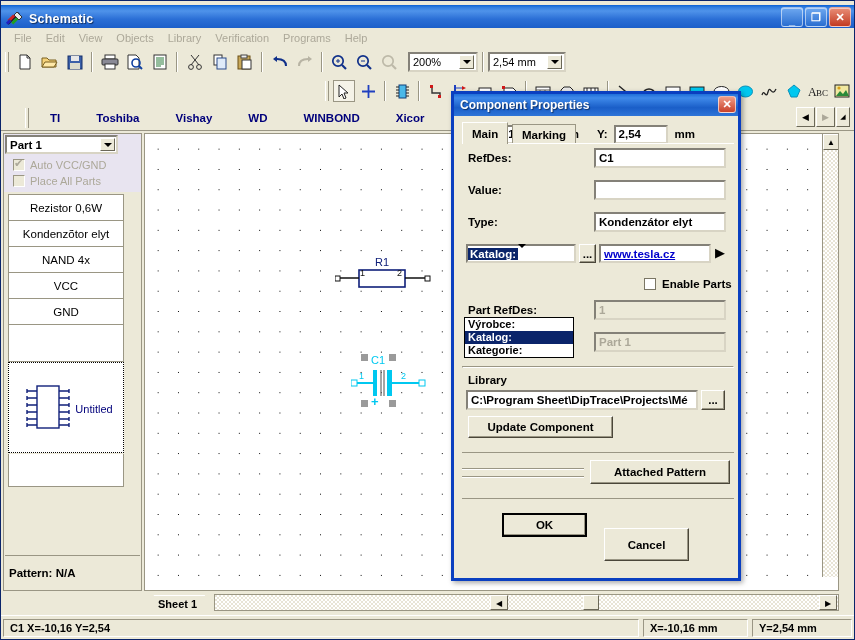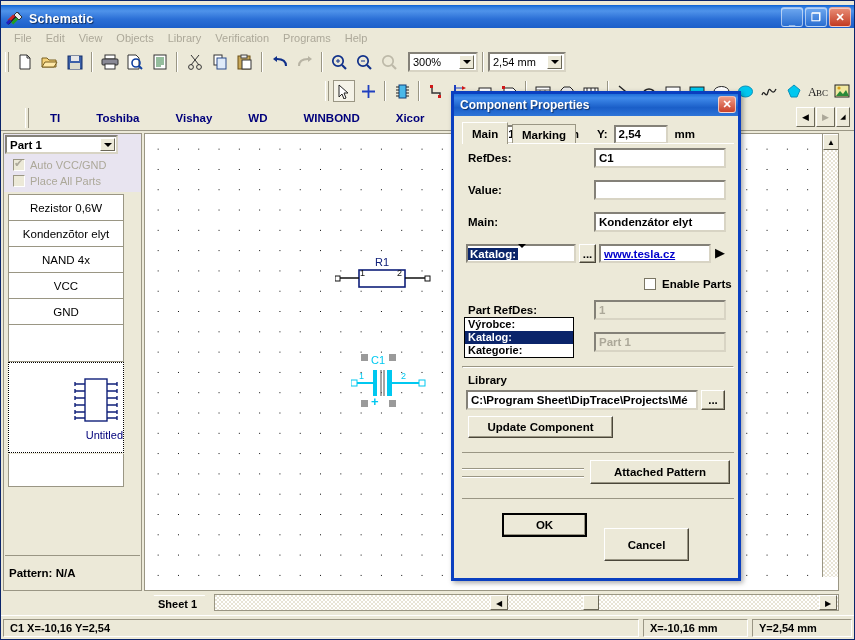--- a/index.html
+++ b/index.html
@@ -141,21 +141,21 @@
     background: #fff; border: 1px solid #9a9684;
   }
   #complist .ci {
     height: 26px; line-height: 26px; text-align: center;
     font-size: 11.5px; color: #000;
     border-bottom: 1px solid #9a9684;
   }
   #preview {
     position: absolute; left: 4px; top: 228px; width: 116px; height: 91px;
     background: #fff; border: 1px dotted #000;
-    display: flex; flex-direction: column; align-items: flex-end; justify-content: center;
+    display: flex; flex-direction: row; align-items: center; justify-content: center;
   }
   #preview .pvlabel { font-size: 11px; color: #00007b; margin-top: 2px; }
   #leftwhite {
     position: absolute; left: 4px; top: 320px; width: 116px; height: 33px;
     background: #fff; border: 1px solid #9a9684; border-top: none;
   }
   #pattern {
     position: absolute; left: 1px; bottom: 1px; width: 135px; height: 34px;
     background: #ece9d8; border-top: 1px solid #9a9684;
     display: flex; align-items: center; padding-left: 4px;
@@ -432,21 +432,21 @@
         </svg>
     </div>
     <div class="tbtn">
       <svg width="17" height="16">
           <circle cx="7" cy="7" r="5.2" fill="none" stroke="#bdb9a8" stroke-width="1.7"></circle>
           <path d="M11 11l4 4" stroke="#bdb9a8" stroke-width="2.2"></path>
         </svg>
     </div>
 
     <div class="combo" style="width:70px;margin-left:6px;">
-      <span>300%</span>
+      <span>200%</span>
       <span class="arrow">
           <i class="caret"></i>
         </span>
     </div>
 
     <div class="tbsep"></div>
 
     <div class="combo" style="width:78px;">
       <span>2,54 mm</span>
       <span class="arrow">
@@ -746,21 +746,21 @@
     <div style="position:absolute;left:14px;top:58px;" class="dlbl">RefDes:</div>
     <div class="dinput" style="position:absolute;left:140px;top:54px;width:132px;height:20px;">
       <span>C1</span>
     </div>
 
     <div style="position:absolute;left:14px;top:90px;" class="dlbl">Value:</div>
     <div class="dinput" style="position:absolute;left:140px;top:86px;width:132px;height:20px;">
       <span></span>
     </div>
 
-    <div style="position:absolute;left:14px;top:122px;" class="dlbl">Main:</div>
+    <div style="position:absolute;left:14px;top:122px;" class="dlbl">Type:</div>
     <div class="dinput" style="position:absolute;left:140px;top:118px;width:132px;height:20px;">
       <span>Kondenzátor elyt</span>
     </div>
 
     <div class="dinput" style="position:absolute;left:12px;top:150px;width:110px;height:19px;padding-left:0;">
       <span style="background:#0a246a;color:#fff;padding:0 2px;">Katalog:</span>
       <span class="arrow"><i class="caret"></i></span>
     </div>
     <div class="dbtn" style="position:absolute;left:125px;top:150px;width:17px;height:19px;">...</div>
     <div class="dinput" style="position:absolute;left:145px;top:150px;width:112px;height:19px;">

